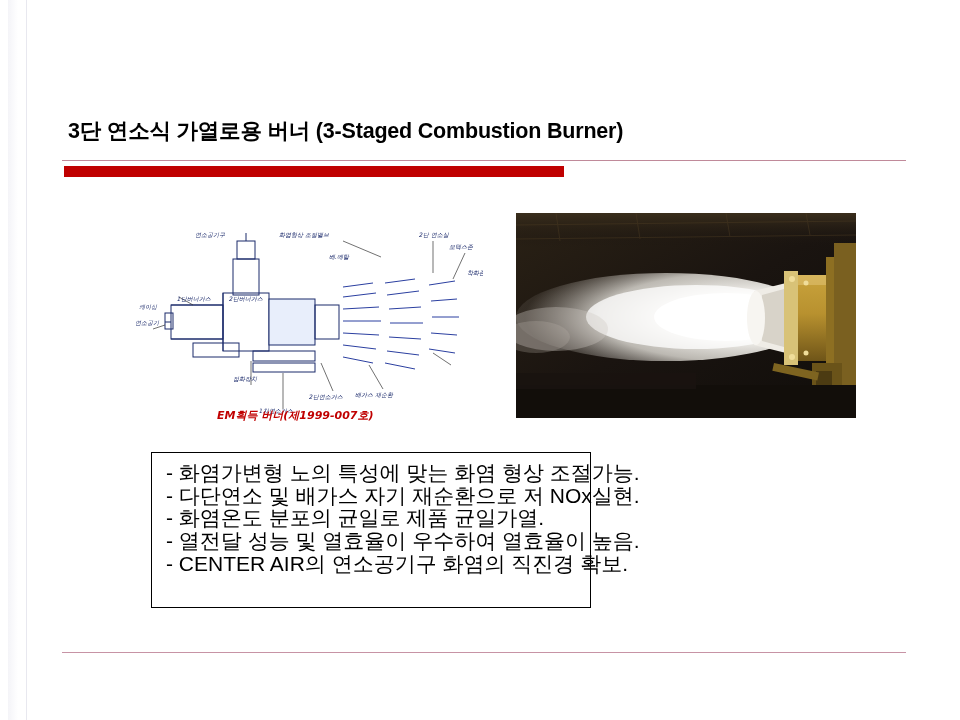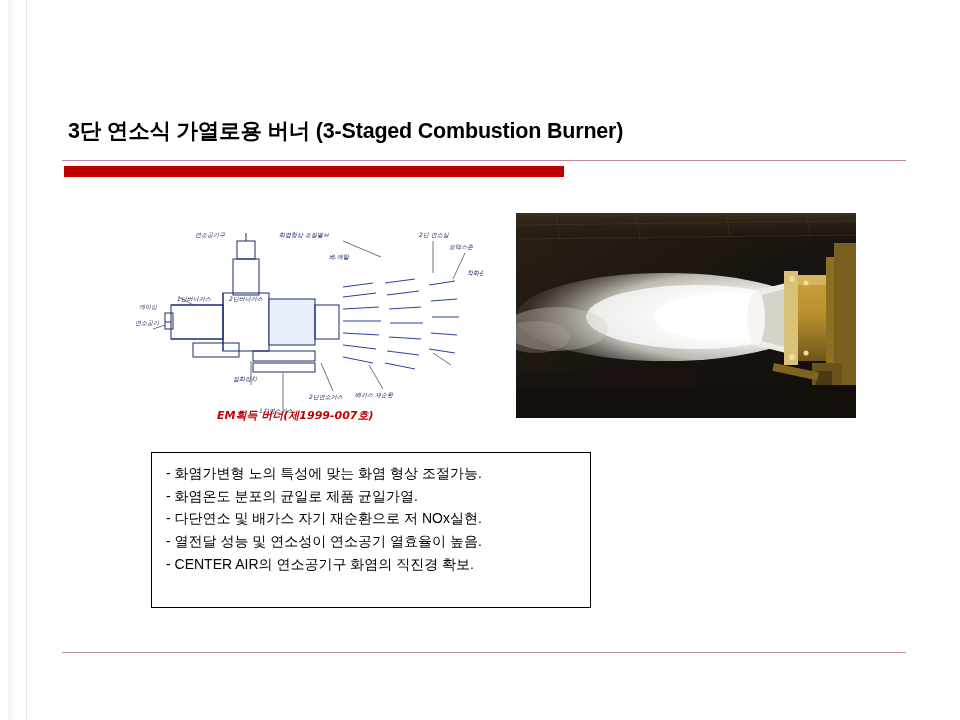--- a/index.html
+++ b/index.html
@@ -110,21 +110,21 @@
     left: 151px;
     top: 452px;
     width: 440px;
     height: 156px;
     border: 1px solid #000000;
     background: #ffffff;
     box-sizing: border-box;
     padding: 9px 12px 6px 14px;
   }
   .bullet-line {
-    font-size: 14px;
+    font-size: 21px;
     color: #000000;
     line-height: 22.7px;
     white-space: nowrap;
   }
 </style>
 </head>
 <body>
 
 <div class="slide">
 
@@ -278,20 +278,20 @@
 
       <rect x="258" y="150" width="46" height="8" fill="#7e6420" transform="rotate(12 258 150)"></rect>
 
       <rect x="0" y="172" width="340" height="33" fill="#120e0a"></rect>
       <rect x="0" y="160" width="180" height="16" fill="#191310" opacity="0.9"></rect>
     </svg>
   </div>
 
   <div class="bullet-box">
     <div class="bullet-line">- 화염가변형 노의 특성에 맞는 화염 형상 조절가능.</div>
+    <div class="bullet-line">- 다단연소 및 배가스 자기 재순환으로 저 NOx실현.</div>
     <div class="bullet-line">- 화염온도 분포의 균일로 제품 균일가열.</div>
-    <div class="bullet-line">- 다단연소 및 배가스 자기 재순환으로 저 NOx실현.</div>
-    <div class="bullet-line">- 열전달 성능 및 연소성이 연소공기 열효율이 높음.</div>
+    <div class="bullet-line">- 열전달 성능 및 열효율이 우수하여 열효율이 높음.</div>
     <div class="bullet-line">- CENTER AIR의 연소공기구 화염의 직진경 확보.</div>
   </div>
 
   <div class="bottom-rule"></div>
 </div>
 
 </body></html>

